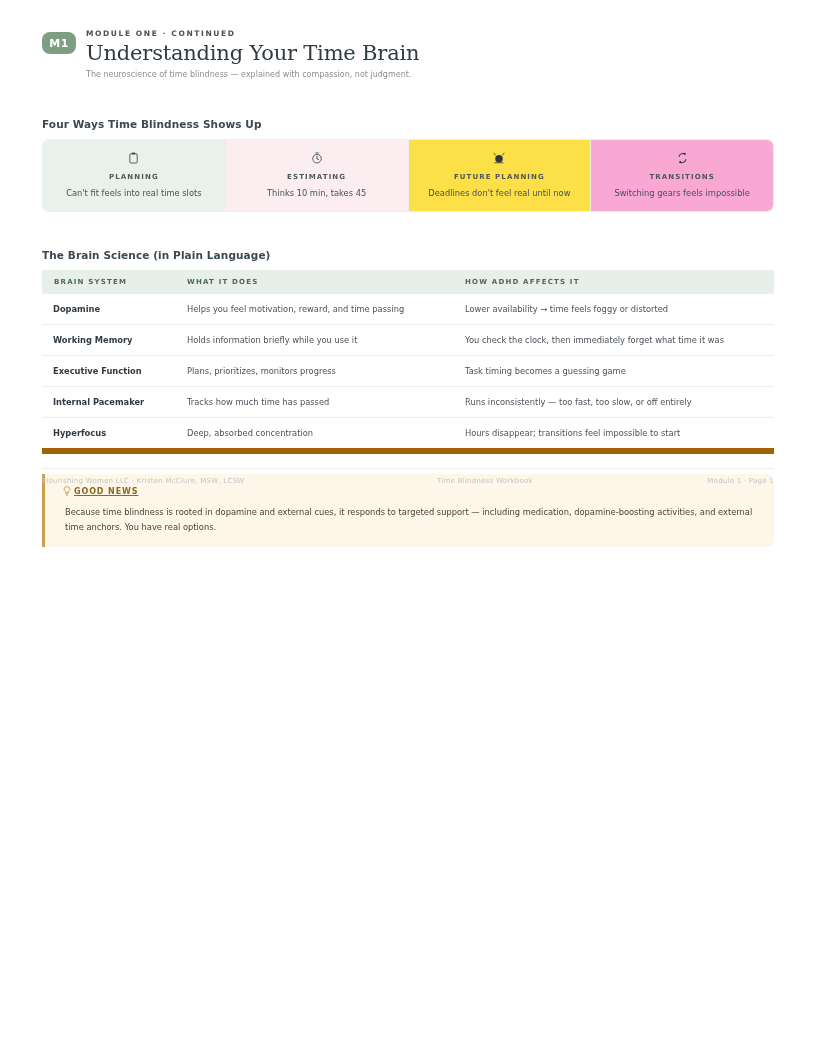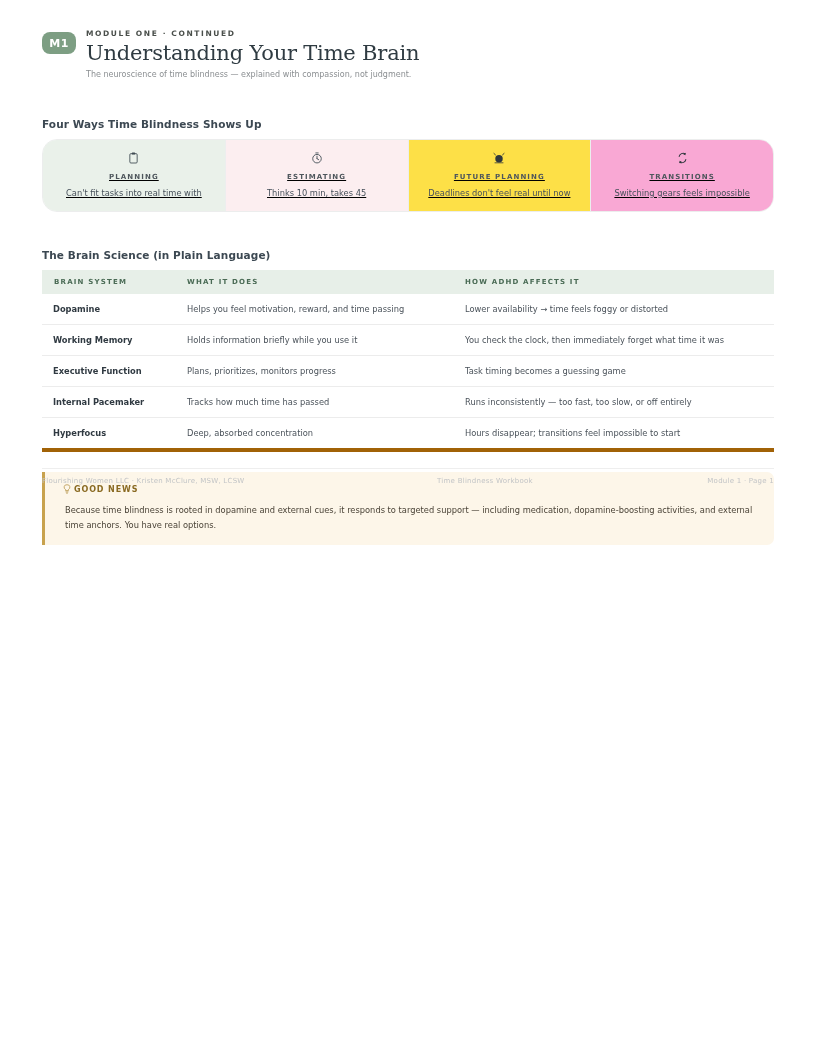--- a/index.html
+++ b/index.html
@@ -80,24 +80,23 @@
     color: #3c4852;
     letter-spacing: 0.1px;
     margin-top: 37px;
     margin-bottom: 9px;
   }
 
   
   .cards {
     display: flex;
     width: 732px;
-    border-radius: 15px;
+    border-radius: 7px;
     overflow: hidden;
     border: 1px solid #eceded;
-    text-decoration: underline;
   }
 
   .card {
     flex: 1 1 0;
     padding: 11px 8px 12px 8px;
     text-align: center;
     border-right: 1px solid #eceeee;
     min-height: 64px;
   }
   .card:last-child { border-right: none; }
@@ -146,21 +145,21 @@
   .brain-table thead th:first-child { padding-left: 12px; }
 
   .brain-table tbody td {
     font-size: 8.3px;
     color: #4a525a;
     padding: 9px 10px 9px 10px;
     border-bottom: 1px solid #ececec;
     line-height: 12px;
     vertical-align: middle;
   }
-  .brain-table tbody tr:last-child td { border-bottom: 4px solid #a16207; }
+  .brain-table tbody tr:last-child td { border-bottom: 6px solid #a16207; }
 
   .brain-table tbody td.sys {
     font-weight: bold;
     color: #303a42;
     padding-left: 11px;
   }
 
   .col-sys  { width: 135px; }
   .col-does { width: 278px; }
   .col-adhd { width: 319px; }
@@ -179,20 +178,21 @@
     font-size: 8px;
     font-weight: bold;
     letter-spacing: 0.9px;
     color: #8a6a22;
     text-transform: uppercase;
     display: flex;
     align-items: center;
     gap: 3px;
     margin-bottom: 9px;
     margin-left: -2px;
+    text-decoration: underline;
   }
   .callout-title .bulb { line-height: 0; }
 
   .callout-body {
     font-size: 8.3px;
     color: #4a4337;
     line-height: 14.5px;
     max-width: 690px;
   }
 
@@ -232,21 +232,21 @@
   <div class="cards">
 
     <div class="card" style="background:#eaf1ea;">
       <div class="card-icon">
         <svg width="11" height="12" viewBox="0 0 16 18" fill="none" stroke="#3f4a52" stroke-width="1.3">
           <rect x="2.5" y="2.5" width="11" height="14" rx="1.6"></rect>
           <rect x="5.5" y="0.9" width="5" height="3" rx="1" fill="#3f4a52" stroke="none"></rect>
         </svg>
       </div>
       <div class="card-label">PLANNING</div>
-      <div class="card-desc">Can't fit tasks into real time with</div>
+      <div class="card-desc">Can't fit feels into real time slots</div>
     </div>
 
     <div class="card" style="background:#fceef0;">
       <div class="card-icon">
         <svg width="12" height="12" viewBox="0 0 18 18" fill="none" stroke="#3f4a52" stroke-width="1.3">
           <circle cx="9" cy="10" r="6.4"></circle>
           <path d="M9 10 L9 6.2" stroke-linecap="round"></path>
           <path d="M9 10 L11.6 11.6" stroke-linecap="round"></path>
           <path d="M7.2 1.4 L10.8 1.4" stroke-linecap="round"></path>
         </svg>

